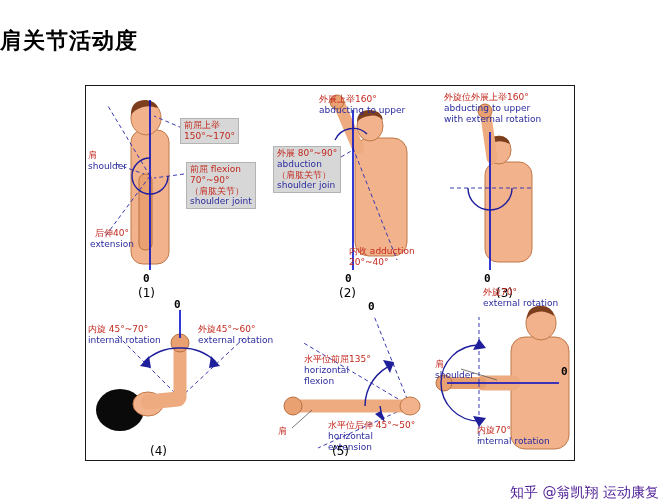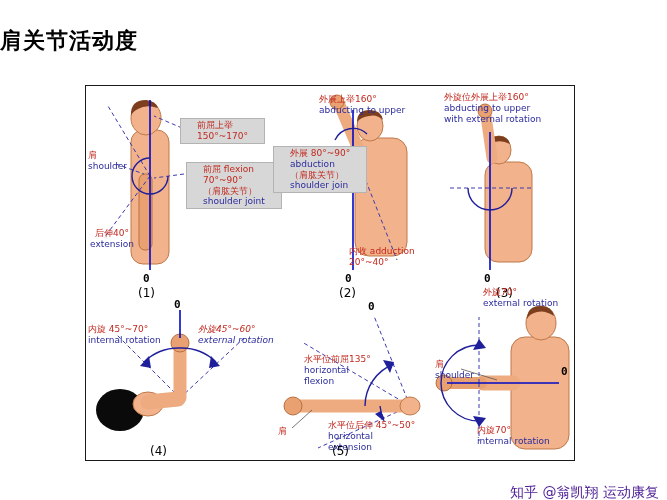--- a/index.html
+++ b/index.html
@@ -7,21 +7,21 @@
           font-family:"DejaVu Sans","Liberation Sans",sans-serif; }
   .title { position:absolute; top:26px; left:0; width:100%; margin:0; 
            font-size:22px; font-weight:bold; color:#000; letter-spacing:1px; }
   .frame { position:absolute; left:85px; top:85px; width:490px; height:376px;
            border:1px solid #1a1a1a; box-sizing:border-box; }
   .panel { position:absolute; }
   .fig   { position:absolute; left:0; top:0; }
   .lbl   { position:absolute; font-size:9px; line-height:1.2; white-space:nowrap; z-index:3; }
   .zh { display:block; color:#c2281e; }
   .en { display:block; color:#2b2b9e; }
-  .graybox { background:#d7d7d7; border:1px solid #b3b3b3; padding:1px 16px; }
+  .graybox { background:#d7d7d7; border:1px solid #b3b3b3; padding:1px 3px; }
   .zero { position:absolute; font-size:11px; font-weight:bold; color:#000; z-index:3;
           font-family:"DejaVu Sans Mono",monospace; }
   .num  { position:absolute; font-size:12px; color:#000; z-index:3; }
   .watermark { position:absolute; right:8px; top:464px; font-size:14px; color:#4c1d95;margin-top:20px; }
   
   .axis { stroke:#0008c8; stroke-width:1.6; }
   .dash { stroke:#3b3bb0; stroke-width:1; stroke-dasharray:4 3; fill:none; }
   .arc  { stroke:#1f1f9c; stroke-width:1.4; fill:none; }
   .ptr  { stroke:#555; stroke-width:0.8; }
   .skin { fill:#f1b28c; stroke:#c07848; stroke-width:1; }
@@ -138,21 +138,21 @@
       <path class="arc" d="M92,50 A50,50 0 0 0 56,64"></path>
       <path class="arc" d="M92,50 A50,50 0 0 1 128,64"></path>
       <polygon class="arrow" points="52,68 61,58 63,70"></polygon>
       <polygon class="arrow" points="132,68 123,58 121,70"></polygon>
     </svg>
     <span class="zero" style="left:86px; top:0px;">0</span>
     <div class="lbl" style="left:0px; top:26px;">
       <span class="zh">内旋 45°~70°</span>
       <span class="en">internal rotation</span>
     </div>
-    <div class="lbl" style="left:110px; top:26px;font-style:italic;">
+    <div class="lbl" style="left:110px; top:26px;">
       <span class="zh">外旋45°~60°</span>
       <span class="en">external rotation</span>
     </div>
     <span class="num" style="left:62px; top:146px;">(4)</span>
   </section>
 
   <section class="panel" style="left:268px; top:298px; width:165px; height:162px;">
     <svg class="fig" width="165" height="162" viewBox="0 0 165 162">
       <line class="dash" x1="142" y1="108" x2="106" y2="18"></line>
       <line class="dash" x1="142" y1="108" x2="34" y2="44"></line>

